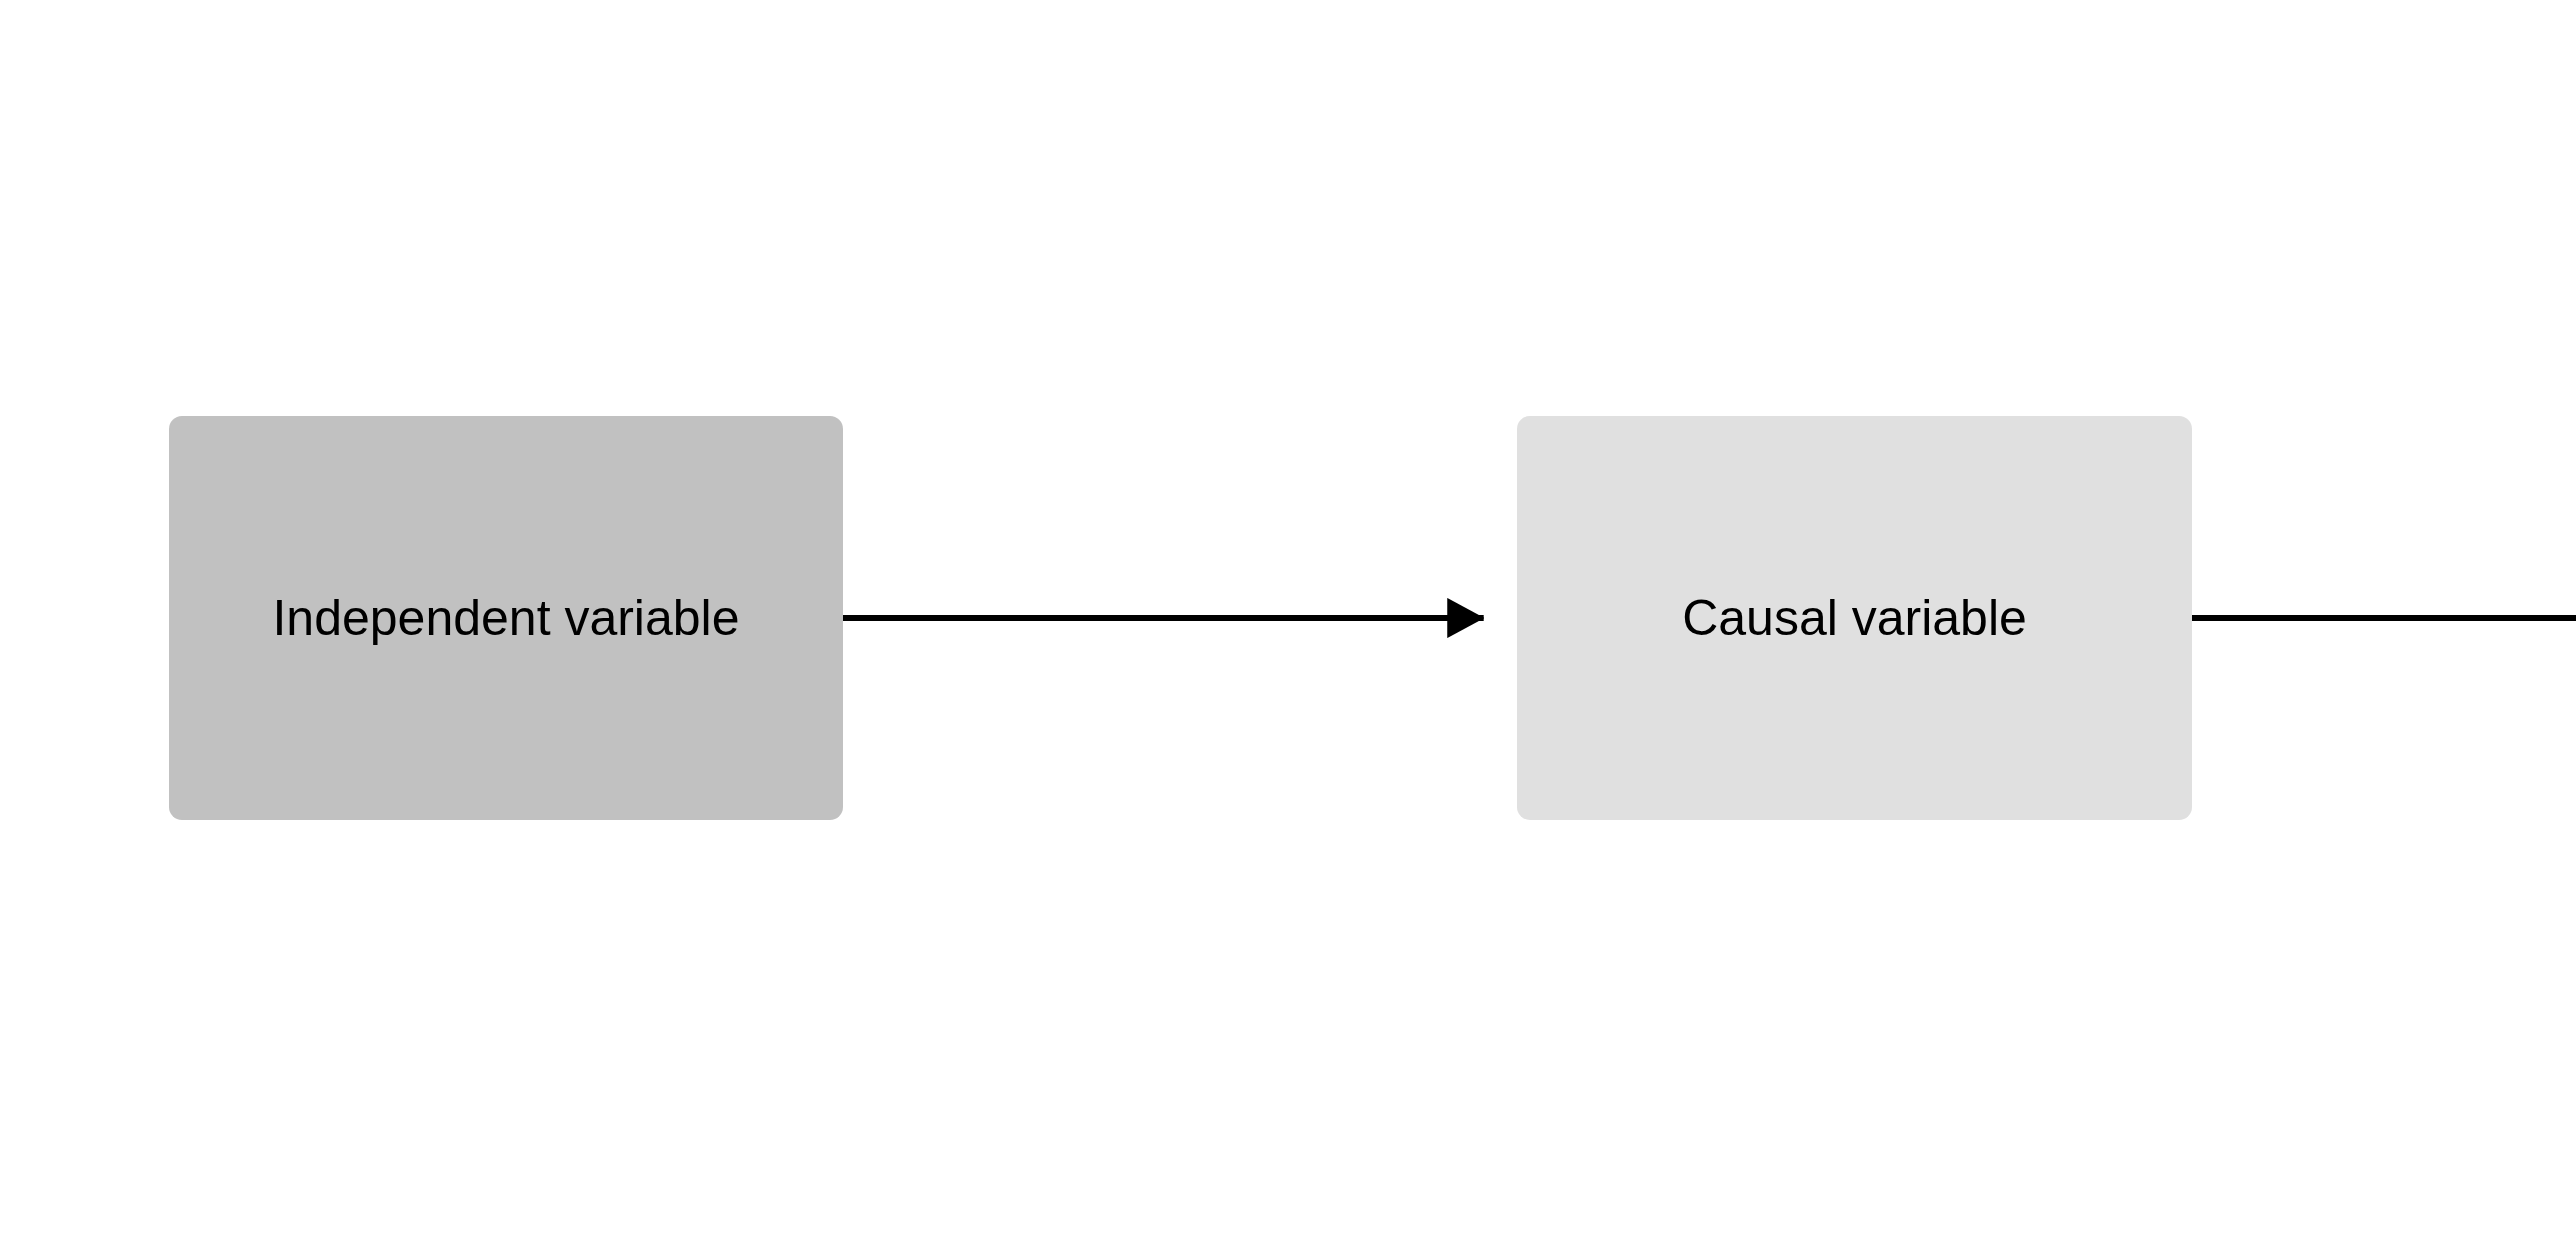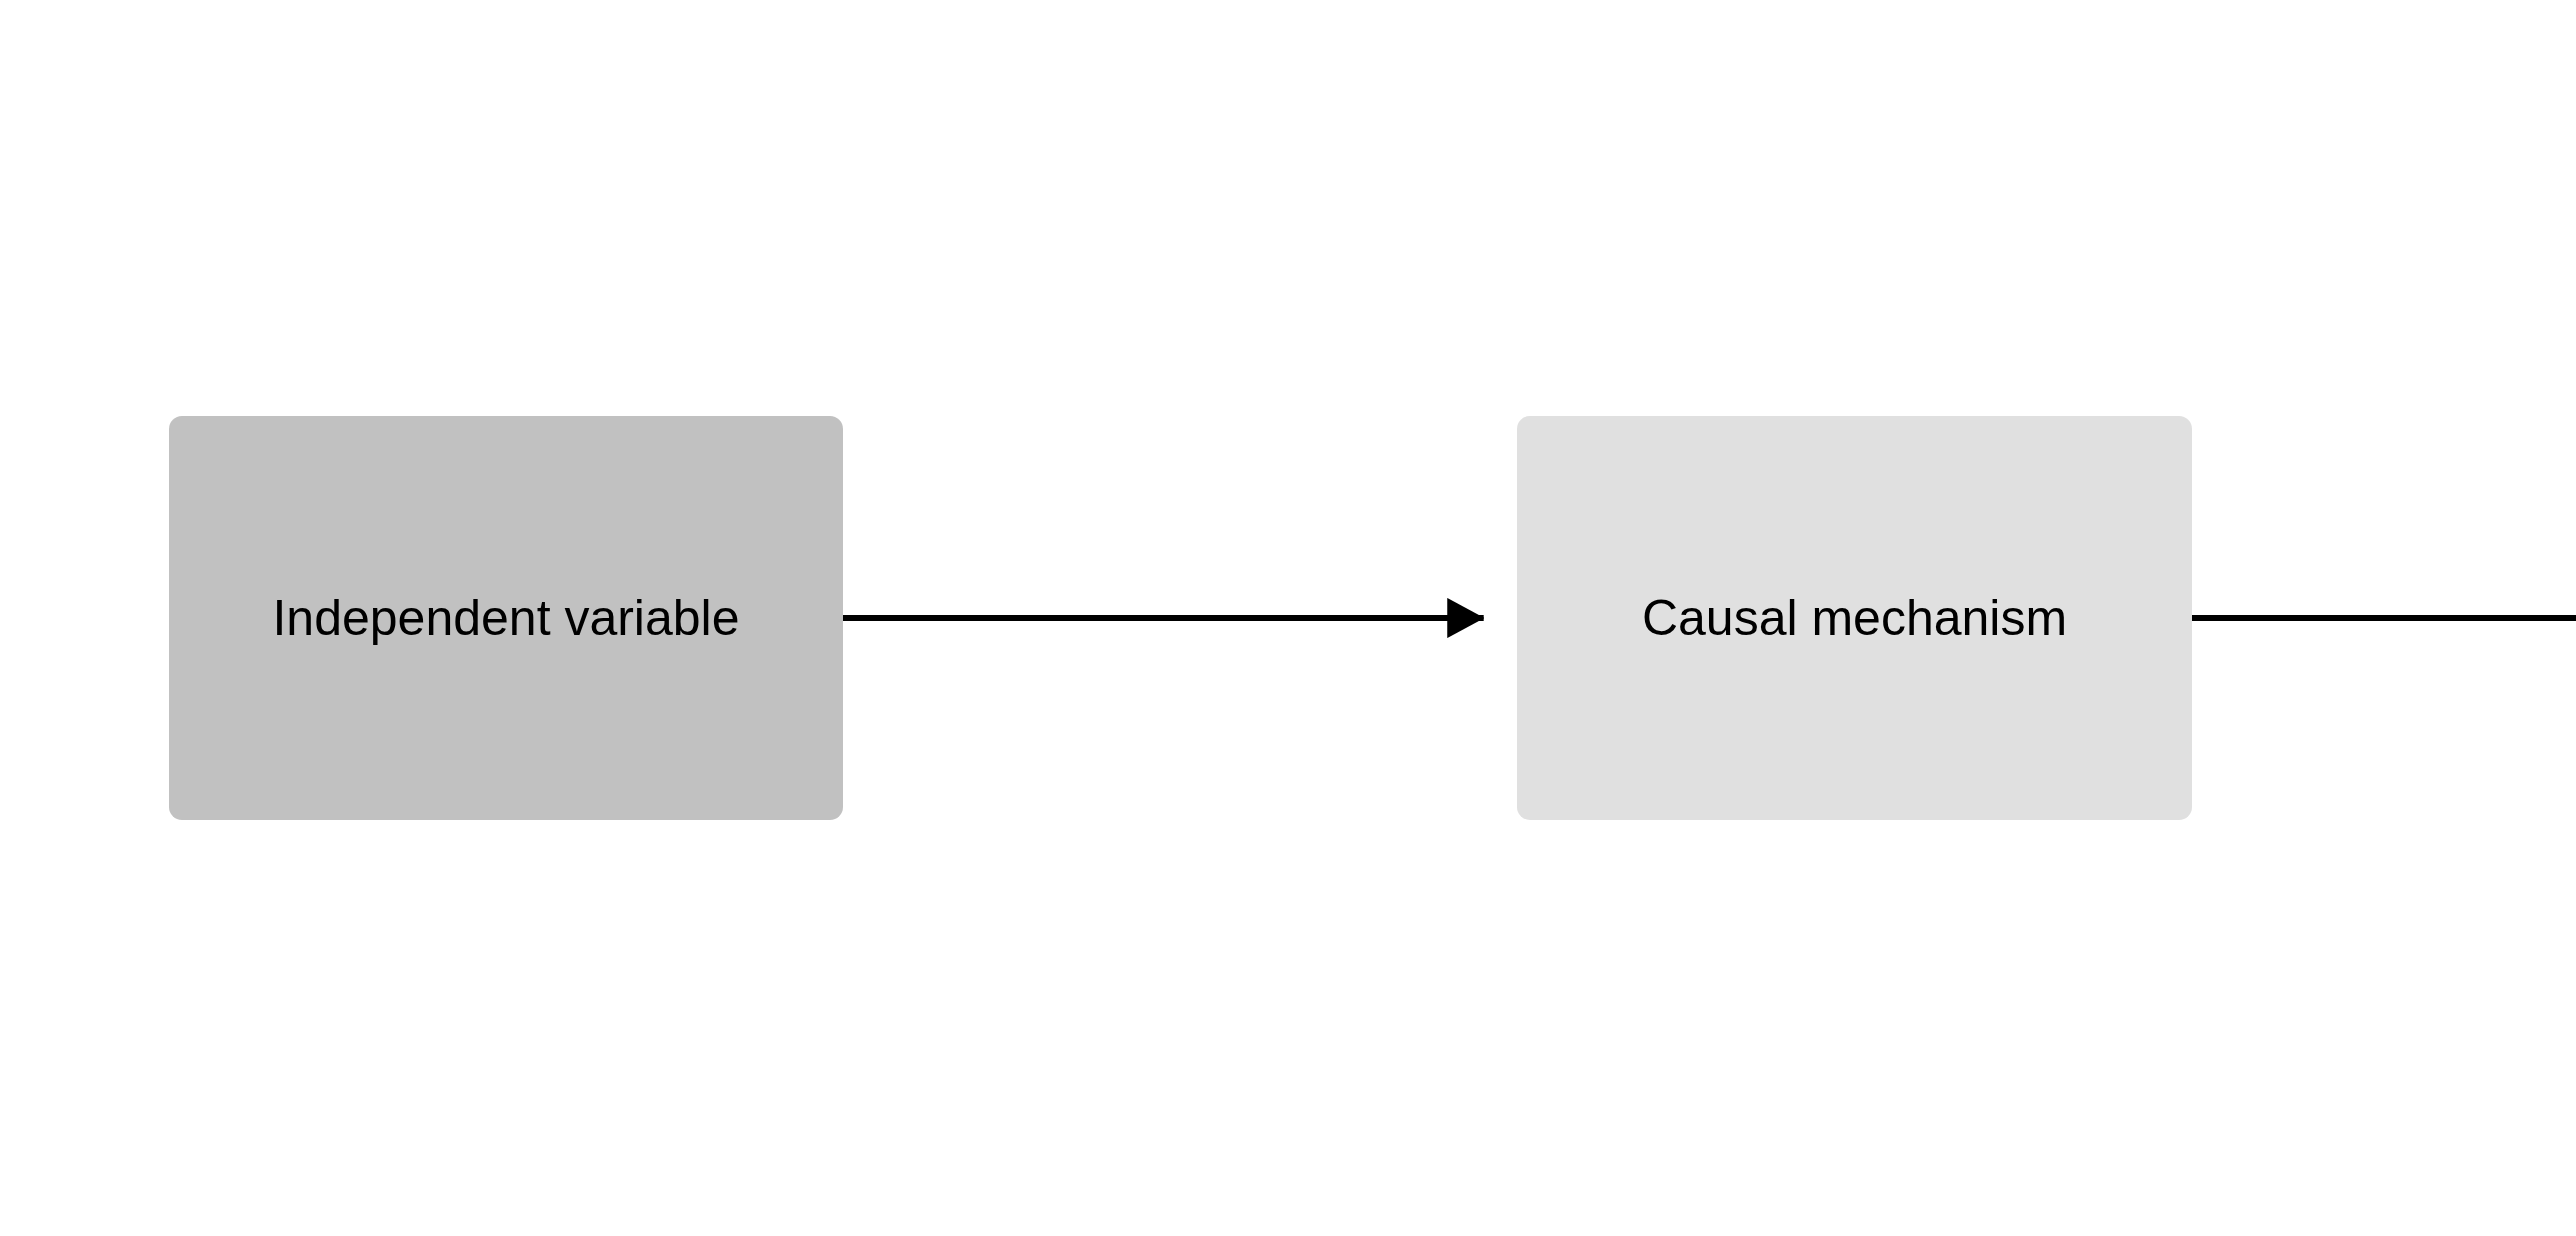--- a/index.html
+++ b/index.html
@@ -84,17 +84,17 @@
 
       <line x1="4248" y1="1200" x2="5497" y2="1200" stroke="#000000" stroke-width="12" stroke-linecap="butt" marker-end="url(#arrowhead-2)"></line>
     </svg>
   </div>
 
   <div class="node" id="node-independent-variable" style="left: 169px; top: 416px; width: 674px; height: 404px; background: rgb(193, 193, 193);">
     <span class="node-label" style="color: rgb(0, 0, 0);">Independent variable</span>
   </div>
 
   <div class="node" id="node-causal-mechanism" style="left: 1517px; top: 416px; width: 675px; height: 404px; background: rgb(224, 224, 224);">
-    <span class="node-label" style="color: rgb(0, 0, 0);">Causal mechanism</span>
+    <span class="node-label" style="color: rgb(0, 0, 0);">Causal variable</span>
   </div>
 
 </div>
 
 
 </body></html>

